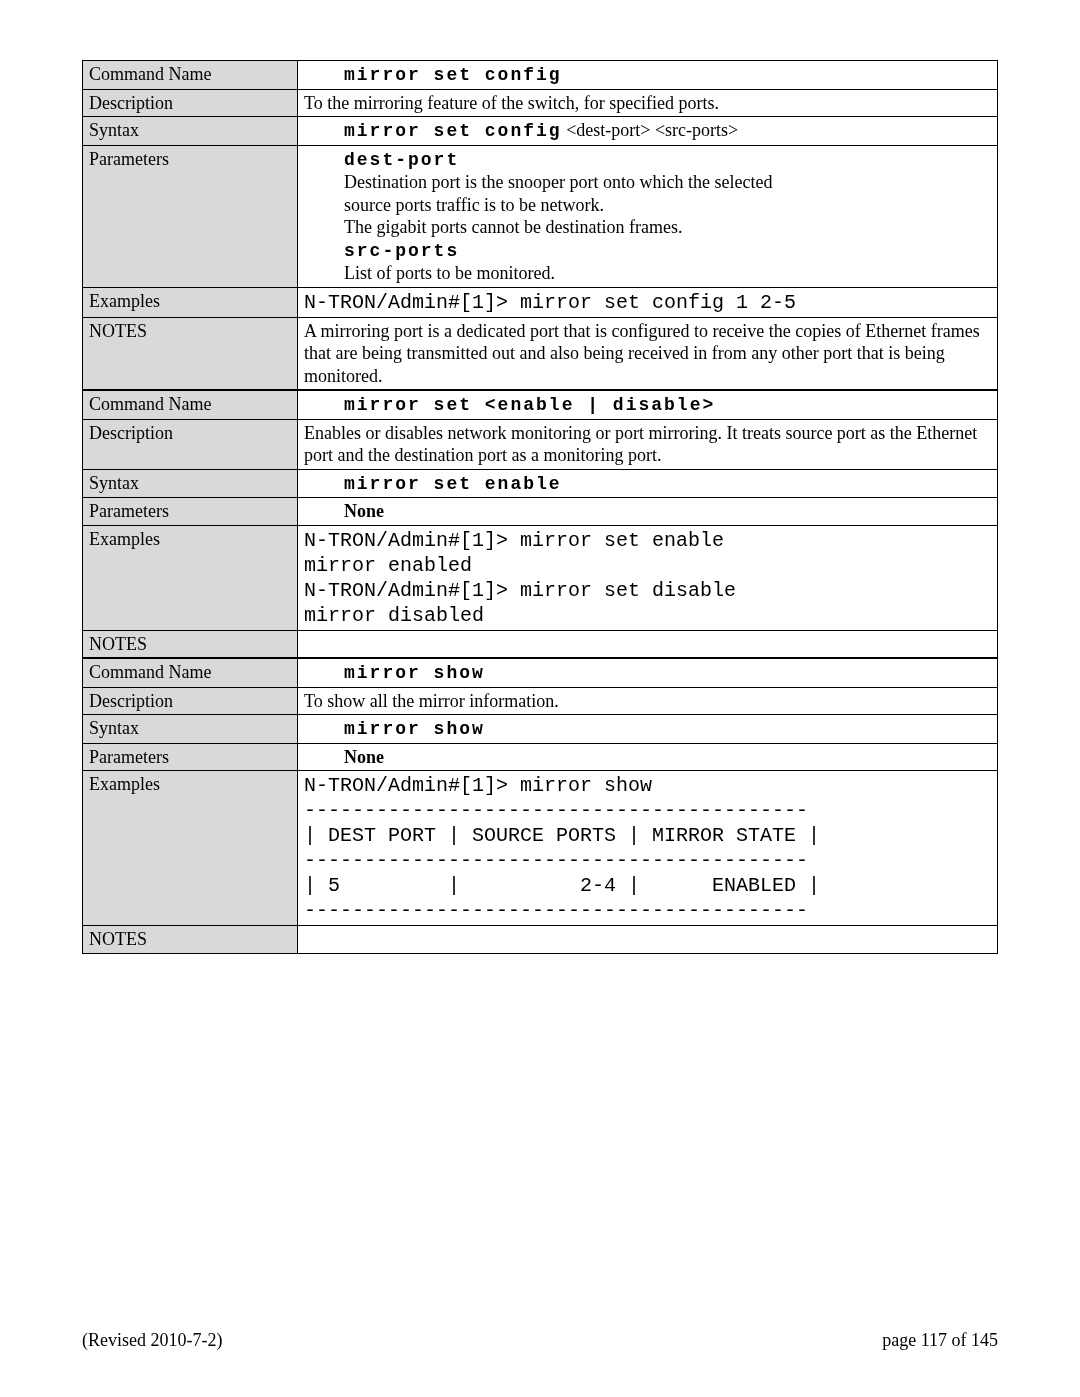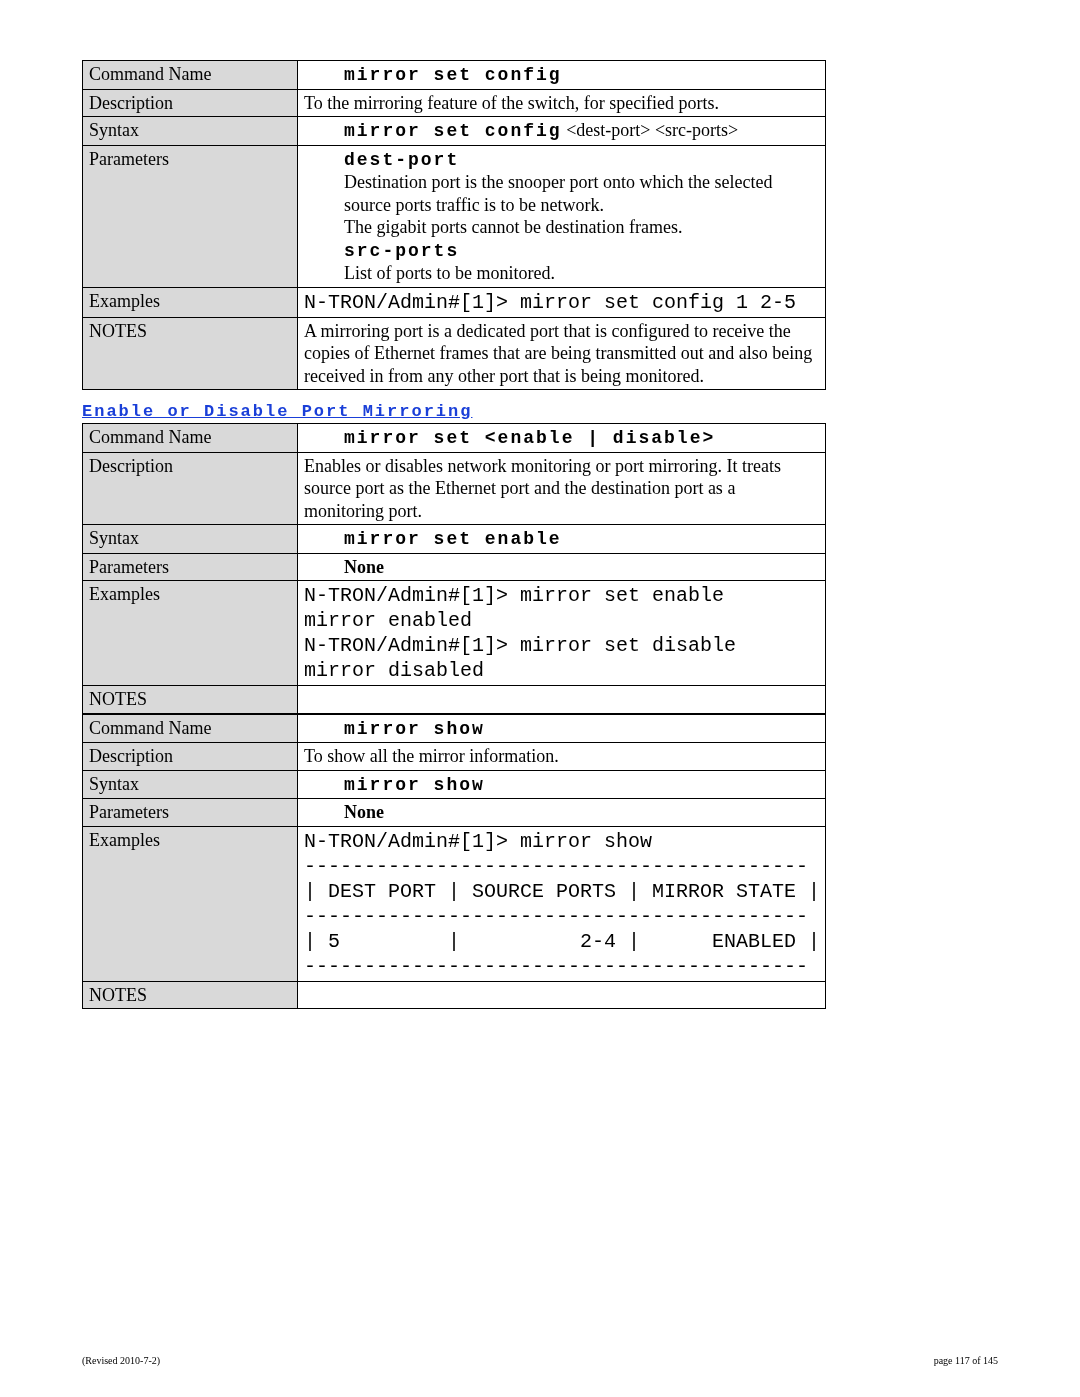--- a/index.html
+++ b/index.html
@@ -27,21 +27,21 @@
     font-family: "Courier New", monospace;
     font-weight: bold;
     font-size: 17px;
     letter-spacing: 2px;
     color: #1a3fd8;
     text-decoration: underline;
     margin: 12px 0 2px 0;
   }
   table.cmd {
     border-collapse: collapse;
-    width: 744px;
+    width: 916px;
     table-layout: fixed;
   }
   table.cmd td {
     border: 1px solid #000;
     padding: 2px 6px 2px 6px;
     vertical-align: top;
     font-size: 18px;
     line-height: 1.25;
   }
   table.cmd col.label { width: 215px; }
@@ -56,26 +56,26 @@
     font-family: "Courier New", monospace;
     font-size: 20px;
     letter-spacing: 0;
     white-space: pre;
     line-height: 1.25;
   }
   .bold { font-weight: bold; margin-left: 40px; }
   .indent { margin-left: 40px; display: block; }
   .footer {
     position: absolute;
-    bottom: 31px;
+    bottom: 46px;
     left: 82px;
     right: 82px;
     display: flex;
     justify-content: space-between;
-    font-size: 10px;
+    font-size: 18px;
     color: #000;
   }
 </style>
 </head>
 <body>
 
 <div class="page">
 
 
   <table class="cmd">
@@ -111,21 +111,20 @@
       <td class="label">Examples</td>
       <td><span class="mono-tight">N-TRON/Admin#[1]&gt; mirror set config 1 2-5</span></td>
     </tr>
     <tr>
       <td class="label">NOTES</td>
       <td>A mirroring port is a dedicated port that is configured to receive the copies of Ethernet frames that are being transmitted out and also being received in from any other port that is being monitored.</td>
     </tr>
   </tbody>
     </table>
 
-  <div class="section-head">Enable or Disable Port Mirroring</div>
   <table class="cmd">
     <colgroup>
         <col class="label">
         <col>
       </colgroup>
     <tbody>
         <tr>
       <td class="label">Command Name</td>
       <td><span class="mono bold">mirror set &lt;enable | disable&gt;</span></td>
     </tr>

